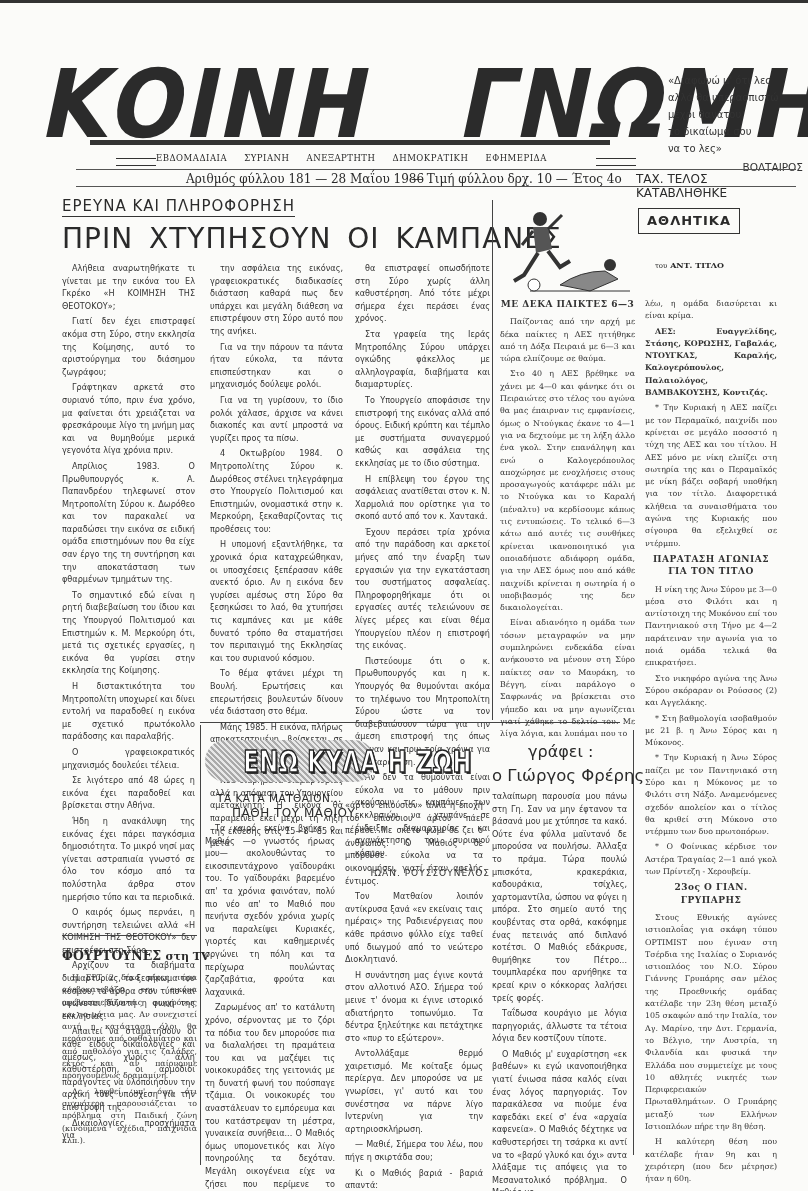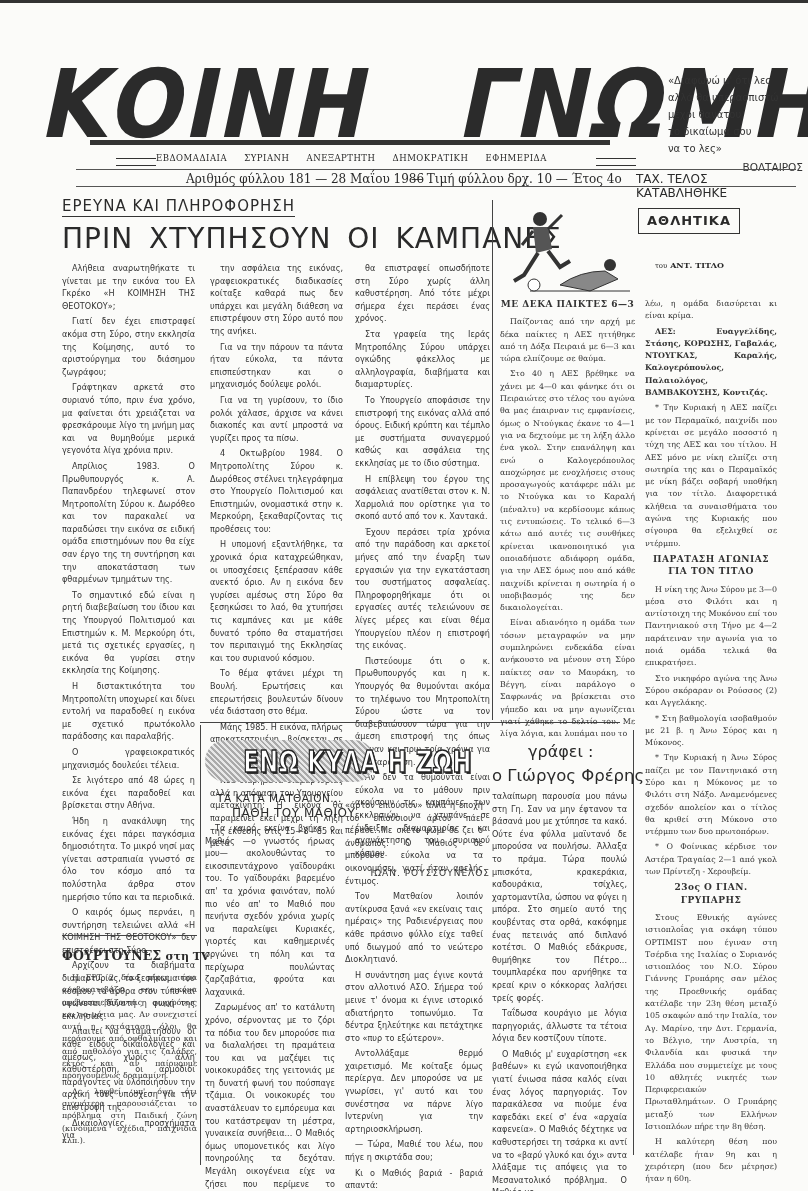--- a/index.html
+++ b/index.html
@@ -90,21 +90,21 @@
   <p>Ο γραφειοκρατικός μηχανισμός δουλεύει τέλεια.</p>
   <p>Σε λιγότερο από 48 ώρες η εικόνα έχει παραδοθεί και βρίσκεται στην Αθήνα.</p>
   <p>Ήδη η ανακάλυψη της εικόνας έχει πάρει παγκόσμια δημοσιότητα. Το μικρό νησί μας γίνεται αστραπιαία γνωστό σε όλο τον κόσμο από τα πολύστηλα άρθρα στον ημερήσιο τύπο και τα περιοδικά.</p>
   <p>Ο καιρός όμως περνάει, η συντήρηση τελειώνει αλλά «Η ΚΟΙΜΗΣΗ ΤΗΣ ΘΕΟΤΟΚΟΥ» δεν επιστρέφει στη Σύρο.</p>
   <p>Αρχίζουν τα διαβήματα διαμαρτυρίας, το ξεσήκωμα του κόσμου, τα άρθρα στον τύπο και υψώνεται δυνατή η φωνή της εκκλησίας.</p>
   <p>Απαιτεί να σταματήσουν οι κάθε είδους δικαιολογίες και αμέσως, χωρίς άλλη καθυστέρηση, οι αρμόδιοι παράγοντες να υλοποιήσουν την αρχική τους υπόσχεση για την επιστροφή της.</p>
   <p>Δικαιολογίες, προσχήματα για</p>
 </div>
 
 <div class="col" style="left:210px; top:262px; width:133px;">
-  <p>την ασφάλεια της εικόνας, γραφειοκρατικές διαδικασίες κοίταξε καθαρά πως δεν υπάρχει και μεγάλη διάθεση να επιστρέψουν στη Σύρο αυτό που της ανήκει.</p>
+  <p>την ασφάλεια της εικόνας, γραφειοκρατικές διαδικασίες διάσταση καθαρά πως δεν υπάρχει και μεγάλη διάθεση να επιστρέψουν στη Σύρο αυτό που της ανήκει.</p>
   <p>Για να την πάρουν τα πάντα ήταν εύκολα, τα πάντα επισπεύστηκαν και ο μηχανισμός δούλεψε ρολόι.</p>
   <p>Για να τη γυρίσουν, το ίδιο ρολόι χάλασε, άρχισε να κάνει διακοπές και αντί μπροστά να γυρίζει προς τα πίσω.</p>
   <p>4 Οκτωβρίου 1984. Ο Μητροπολίτης Σύρου κ. Δωρόθεος στέλνει τηλεγράφημα στο Υπουργείο Πολιτισμού και Επιστημών, ονομαστικά στην κ. Μερκούρη, ξεκαθαρίζοντας τις προθέσεις του:</p>
   <p>Η υπομονή εξαντλήθηκε, τα χρονικά όρια καταχρεώθηκαν, οι υποσχέσεις ξεπέρασαν κάθε ανεκτό όριο. Αν η εικόνα δεν γυρίσει αμέσως στη Σύρο θα ξεσηκώσει το λαό, θα χτυπήσει τις καμπάνες και με κάθε δυνατό τρόπο θα σταματήσει τον περιπαιγμό της Εκκλησίας και του συριανού κόσμου.</p>
   <p>Το θέμα φτάνει μέχρι τη Βουλή. Ερωτήσεις και επερωτήσεις βουλευτών δίνουν νέα διάσταση στο θέμα.</p>
   <p>Μάης 1985. Η εικόνα, πλήρως αποκατεστημένη, βρίσκεται σε έκθεση στο Βυζαντινό Μουσείο της Αθήνας.</p>
   <p>Νέα διαβήματα διαμαρτυρίας αλλά η απόφαση του Υπουργείου αμετακίνητη: Η εικόνα θα παραμείνει εκεί μέχρι τη λήξη της έκθεσης στις 15—8—85 και μετά</p>
 </div>
 
 <div class="col" style="left:355px; top:262px; width:135px;">
@@ -172,21 +172,21 @@
 
 <div class="col" style="left:205px; top:822px; width:130px;">
   <p>Τα καιρό εκείνα βγήκε ο Μαθιός —ο γνωστός ήρωας μου— ακολουθώντας το εικοσιπεντάχρονο γαϊδουράκι του. Το γαϊδουράκι βαρεμένο απ' τα χρόνια φαινόταν, πολύ πιο νέο απ' το Μαθιό που πενήντα σχεδόν χρόνια χωρίς να παραλείψει Κυριακές, γιορτές και καθημερινές οργώνει τη πόλη και τα περίχωρα πουλώντας ζαρζαβάτια, φρούτα και λαχανικά.</p>
   <p>Ζαρωμένος απ' το κατάλυτη χρόνο, σέρνοντας με το ζόρι τα πόδια του δεν μπορούσε πια να διαλαλήσει τη πραμάτεια του και να μαζέψει τις νοικοκυράδες της γειτονιάς με τη δυνατή φωνή του πούσπαγε τζάμια. Οι νοικοκυρές του αναστάλευαν το εμπόρευμα και του κατάστρεψαν τη μέστρα, γυναικεία συνήθεια... Ο Μαθιός όμως υπομονετικός και λίγο πονηρούλης τα δεχόταν. Μεγάλη οικογένεια είχε να ζήσει που περίμενε το καθημερινό καρβέλι και κάθε βράδυ τα παιδιά άνοιγαν τα στόμα όπως τα χελιδονάκια. Η πρωινή προσευχή μιλα για</p>
 </div>
 <div class="col" style="left:345px; top:790px; width:138px;">
   <p style="text-indent:0;margin-top:9px;">«άρτον επιούσιον» αλλά η εποχή του επιούσιου άρτου πάει πέρασε. Με σκέτο ψωμί δε ζει ο άνθρωπος. Ο Μαθιός δε μπορούσε εύκολα να τα οικονομήσει, γιατί ήταν αφελής έντιμος.</p>
   <p>Τον Ματθαίον λοιπόν αντίκρυσα ξανά «εν εκείναις ταις ημέραις» της Ραδιενέργειας που κάθε πράσινο φύλλο είχε ταθεί υπό διωγμού από το νεώτερο Διοκλητιανό.</p>
   <p>Η συνάντηση μας έγινε κοντά στον αλλοτινό ΑΣΟ. Σήμερα τού μεινε τ' όνομα κι έγινε ιστορικό αδιατήρητο τοπωνύμιο. Τα δέντρα ξηλεύτηκε και πετάχτηκε στο «πυρ το εξώτερον».</p>
   <p>Αντολλάξαμε θερμό χαιρετισμό. Με κοίταξε όμως περίεργα. Δεν μπορούσε να με γνωρίσει, γι' αυτό και του συνέστησα να πάρνε λίγο Ιντερνίνη για την αρτηριοσκλήρωση.</p>
-  <p>— Τώρα, Μαθιέ του λέω, που πήγε η σκιρτάδα σου;</p>
+  <p>— Μαθιέ, Σήμερα του λέω, που πήγε η σκιρτάδα σου;</p>
   <p>Κι ο Μαθιός βαριά - βαριά απαντά:</p>
   <p>Δεν μπορώ πια να σύρω τα ποδάρια μου και θέλω να λιγοστέψει το λαδάκι μου. Δεν έχω πάρει σύνταξη και συνεχίζω τη</p>
 </div>
 <div class="col" style="left:492px; top:790px; width:135px;">
   <p style="text-indent:0;">ταλαίπωρη παρουσία μου πάνω στη Γη. Σαν να μην έφτανον τα βάσανά μου με χτύπησε τα κακό. Ούτε ένα φύλλα μαϊντανό δε μπορούσα να πουλήσω. Άλλαξα το πράμα. Τώρα πουλώ μπισκότα, κρακεράκια, καδουράκια, τσίχλες, χαρτομαντίλα, ώσπου να φύγει η μπόρα. Στο σημείο αυτό της κουβέντας στα ορθά, κακόφημε ένας πετεινάς από διπλανό κοτέτσι. Ο Μαθιός εδάκρυσε, θυμήθηκε τον Πέτρο... τουμπλαρέκα που αρνήθηκε τα κρεαί κριν ο κόκκορας λαλήσει τρείς φορές.</p>
   <p>Ταΐδωσα κουράγιο με λόγια παρηγοριάς, άλλωστε τα τέτοια λόγια δεν κοστίζουν τίποτε.</p>
   <p>Ο Μαθιός μ' ευχαρίστηση «εκ βαθέων» κι εγώ ικανοποιήθηκα γιατί ένιωσα πάσα καλός είναι ένας λόγος παρηγοριάς. Τον παρακάλεσα να πιούμε ένα καφεδάκι εκεί σ' ένα «αρχαία καφενεία». Ο Μαθιός δέχτηκε να καθυστερήσει τη τσάρκα κι αντί να το «βαρύ γλυκό και όχι» αντα λλάξαμε τις απόψεις για το Μεσανατολικό πρόβλημα. Ο Μαθιός με</p>
 
 </div>
 <div class="vrule" style="left:633px; top:730px; height:425px;"></div>

